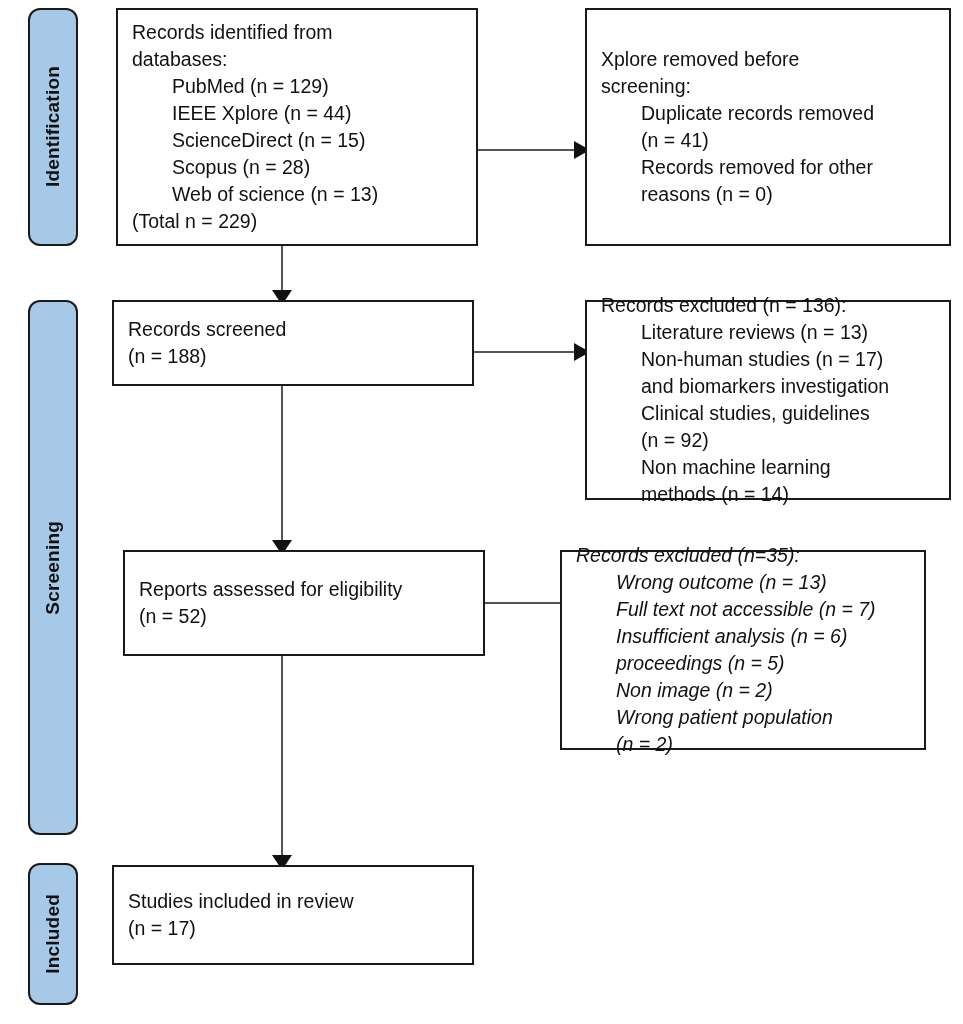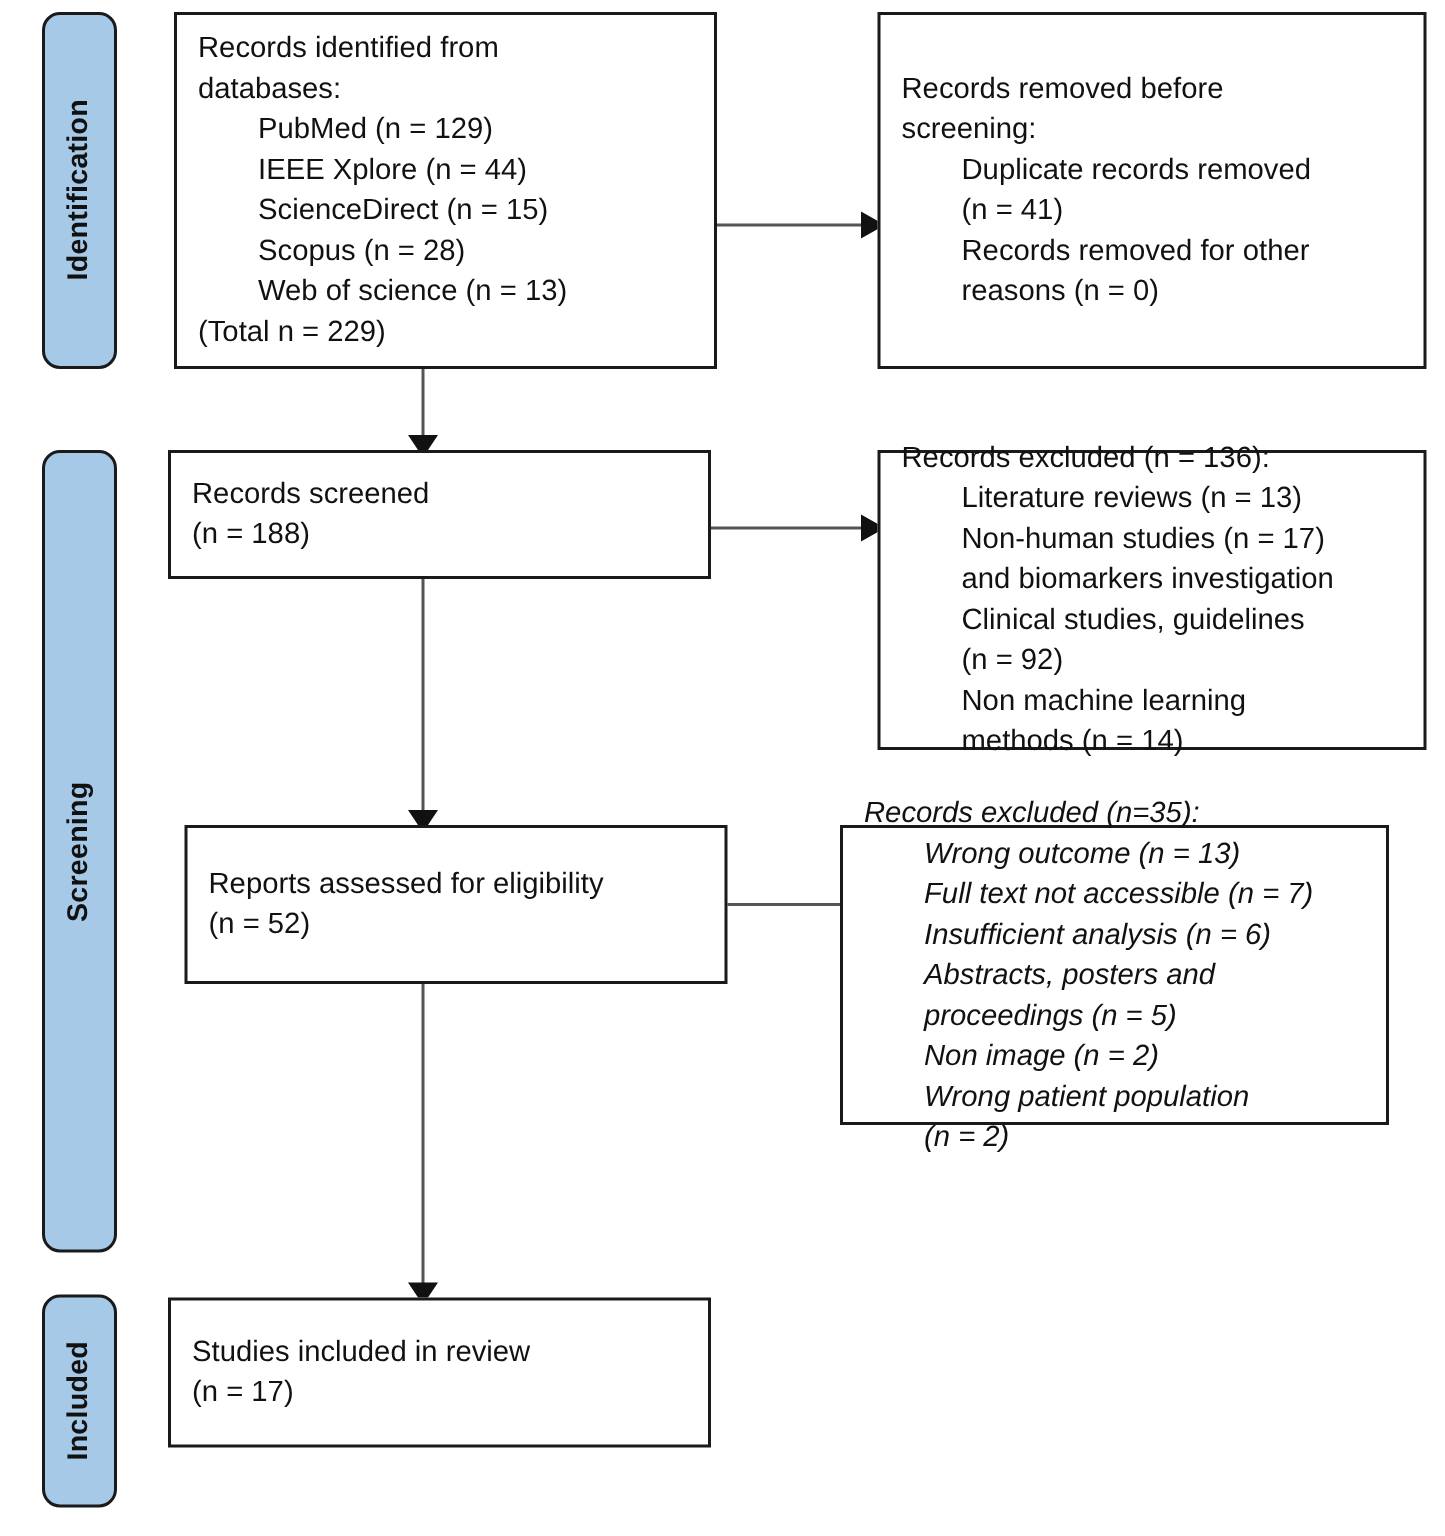--- a/index.html
+++ b/index.html
@@ -140,21 +140,21 @@
       <div class="node-line indent">IEEE Xplore (n = 44)</div>
       <div class="node-line indent">ScienceDirect (n = 15)</div>
       <div class="node-line indent">Scopus (n = 28)</div>
       <div class="node-line indent">Web of science (n = 13)</div>
       <div class="node-line">(Total n = 229)</div>
     </div>
   </div>
 
   <div class="node-box" style="left:585px; top:8px; width:366px; height:238px;">
     <div class="node-text">
-      <div class="node-line">Records removed before</div>
+      <div class="node-line">Xplore removed before</div>
       <div class="node-line">screening:</div>
       <div class="node-line indent">Duplicate records removed</div>
       <div class="node-line indent">(n = 41)</div>
       <div class="node-line indent">Records removed for other</div>
       <div class="node-line indent">reasons (n = 0)</div>
     </div>
   </div>
 
   <div class="node-box" style="left:112px; top:300px; width:362px; height:86px;">
     <div class="node-text">
@@ -182,21 +182,20 @@
       <div class="node-line">(n = 52)</div>
     </div>
   </div>
 
   <div class="node-box" style="left:560px; top:550px; width:366px; height:200px;font-style:italic;">
     <div class="node-text">
       <div class="node-line">Records excluded (n=35):</div>
       <div class="node-line indent">Wrong outcome (n = 13)</div>
       <div class="node-line indent">Full text not accessible (n = 7)</div>
       <div class="node-line indent">Insufficient analysis (n = 6)</div>
-      <div class="node-line indent">Abstracts, posters and</div>
       <div class="node-line indent">proceedings (n = 5)</div>
       <div class="node-line indent">Non image (n = 2)</div>
       <div class="node-line indent">Wrong patient population</div>
       <div class="node-line indent">(n = 2)</div>
     </div>
   </div>
 
   <div class="node-box" style="left:112px; top:865px; width:362px; height:100px;">
     <div class="node-text">
       <div class="node-line">Studies included in review</div>

